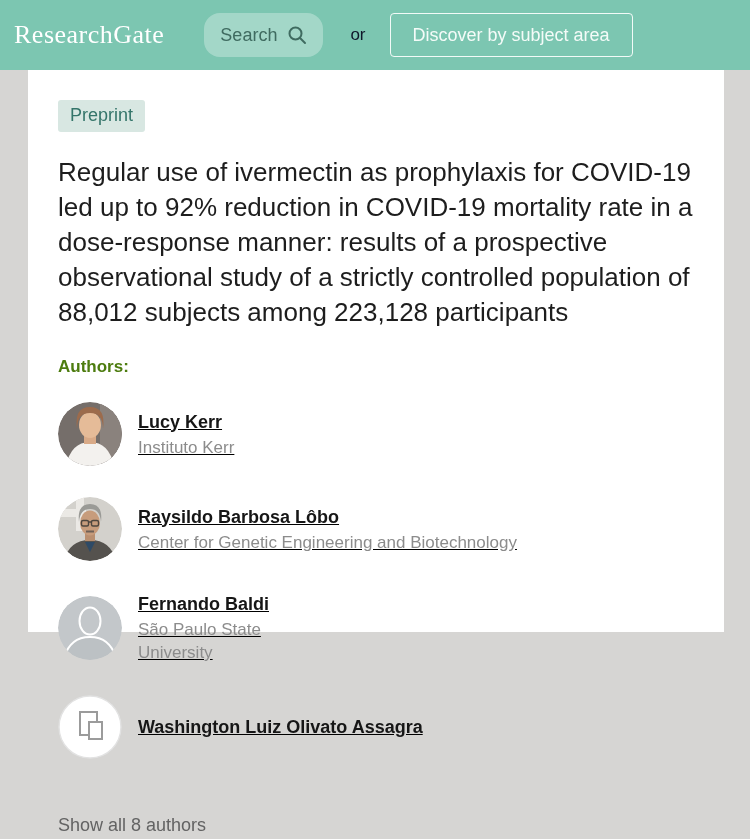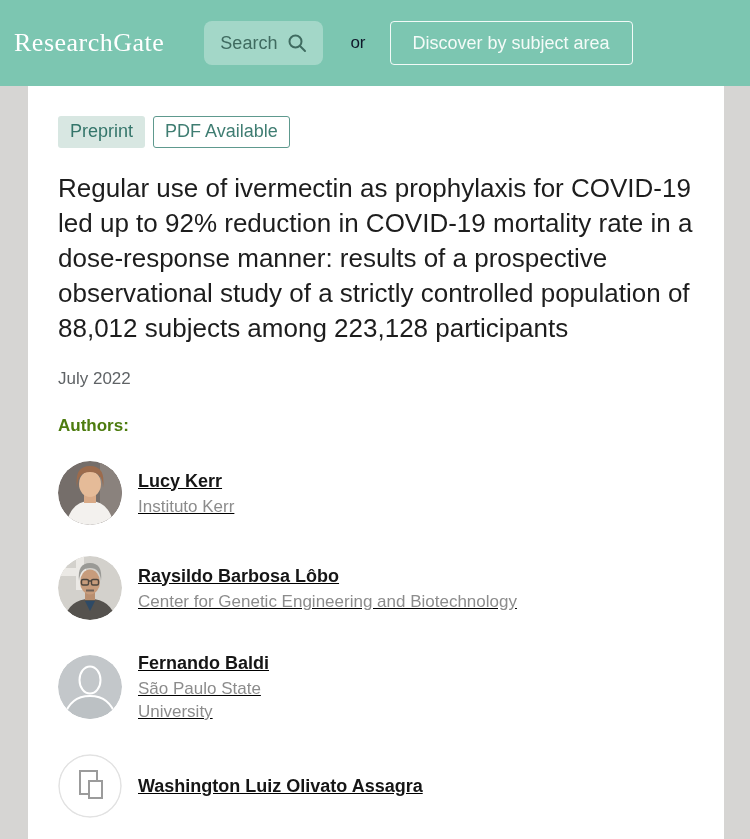--- a/index.html
+++ b/index.html
@@ -4,40 +4,40 @@
 <style>
   * { margin: 0; padding: 0; box-sizing: border-box; }
   html, body { width: 750px; height: 839px; overflow: hidden; }
   body {
     font-family: "Liberation Sans", "DejaVu Sans", sans-serif;
     background: #d6d5d3;
   }
 
   
   .header {
-    height: 86px;
+    height: 70px;
     background: #7cc6b1;
     display: flex;
     align-items: center;
     padding: 0 14px;
   }
   .brand {
     font-family: "Liberation Serif", "DejaVu Serif", serif;
     font-size: 26px;
     color: #ffffff;
     letter-spacing: 0.5px;
     cursor: pointer;
   }
   .search-btn {
     margin-left: 40px;
     height: 44px;
     padding: 0 16px;
     background: rgba(255,255,255,0.30);
     border: none;
-    border-radius: 8px;
+    border-radius: 16px;
     display: flex;
     align-items: center;
     gap: 10px;
     font-size: 18px;
     color: #3f6b60;
     font-family: inherit;
     cursor: pointer;
   }
   .search-btn svg { display: block; }
   .or-label {
@@ -52,21 +52,21 @@
     background: transparent;
     border: 1px solid rgba(255,255,255,0.9);
     border-radius: 4px;
     font-size: 18px;
     color: #f4fbf8;
     font-family: inherit;
     cursor: pointer;
   }
 
   
-  .page { height: 769px; }
+  .page { height: 562px; }
   .card {
     margin: 0 26px 0 28px;
     background: #ffffff;
     height: 100%;
     padding: 30px 30px 0 30px;
   }
 
   
   .badges { display: flex; gap: 8px; align-items: center; }
   .badge-type {
@@ -171,26 +171,24 @@
   </button>
   <span class="or-label">or</span>
   <button class="discover-btn">Discover by subject area</button>
 </div>
 
 <div class="page">
   <div class="card">
 
     <div class="badges">
       <span class="badge-type">Preprint</span>
-      <span class="badge-pdf">PDF Available</span>
     </div>
 
     <h1 class="pub-title">Regular use of ivermectin as prophylaxis for COVID-19 led up to 92% reduction in COVID-19 mortality rate in a dose-response manner: results of a prospective observational study of a strictly controlled population of 88,012 subjects among 223,128 participants</h1>
 
-    <div class="pub-date">July 2022</div>
 
 
     <div class="authors-label">Authors:</div>
 
     <div class="authors-grid" id="authors-grid">
   <div class="author">
     <span class="avatar">
             <svg viewBox="0 0 64 64">
               <defs>
                 <clipPath id="cw">

